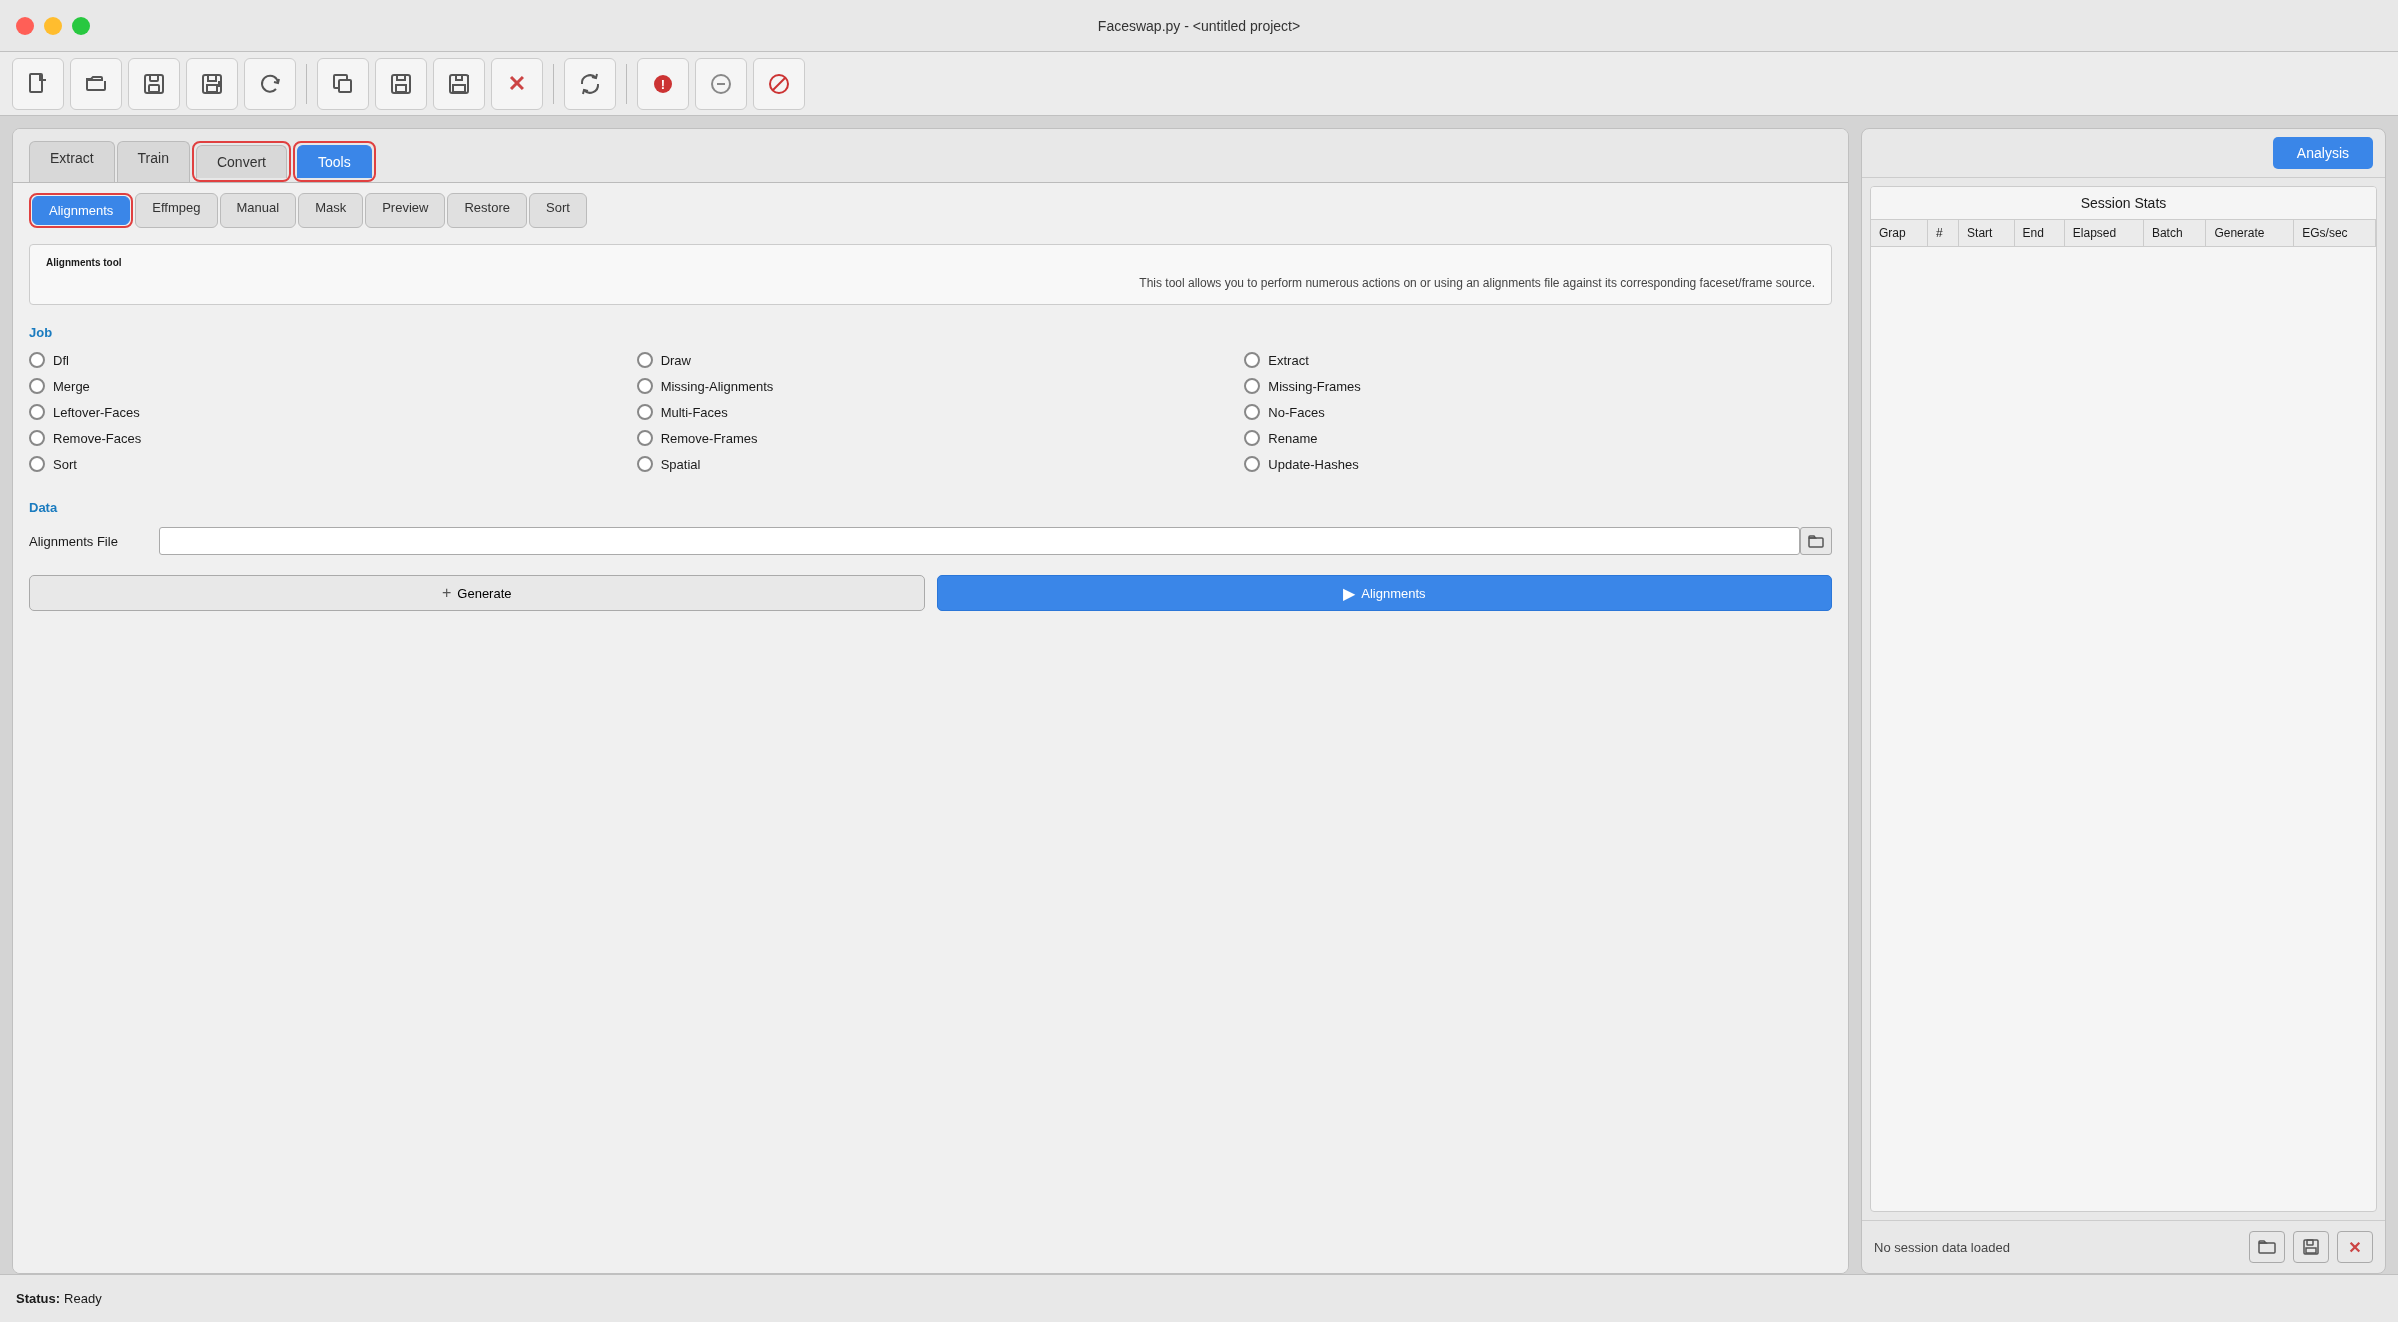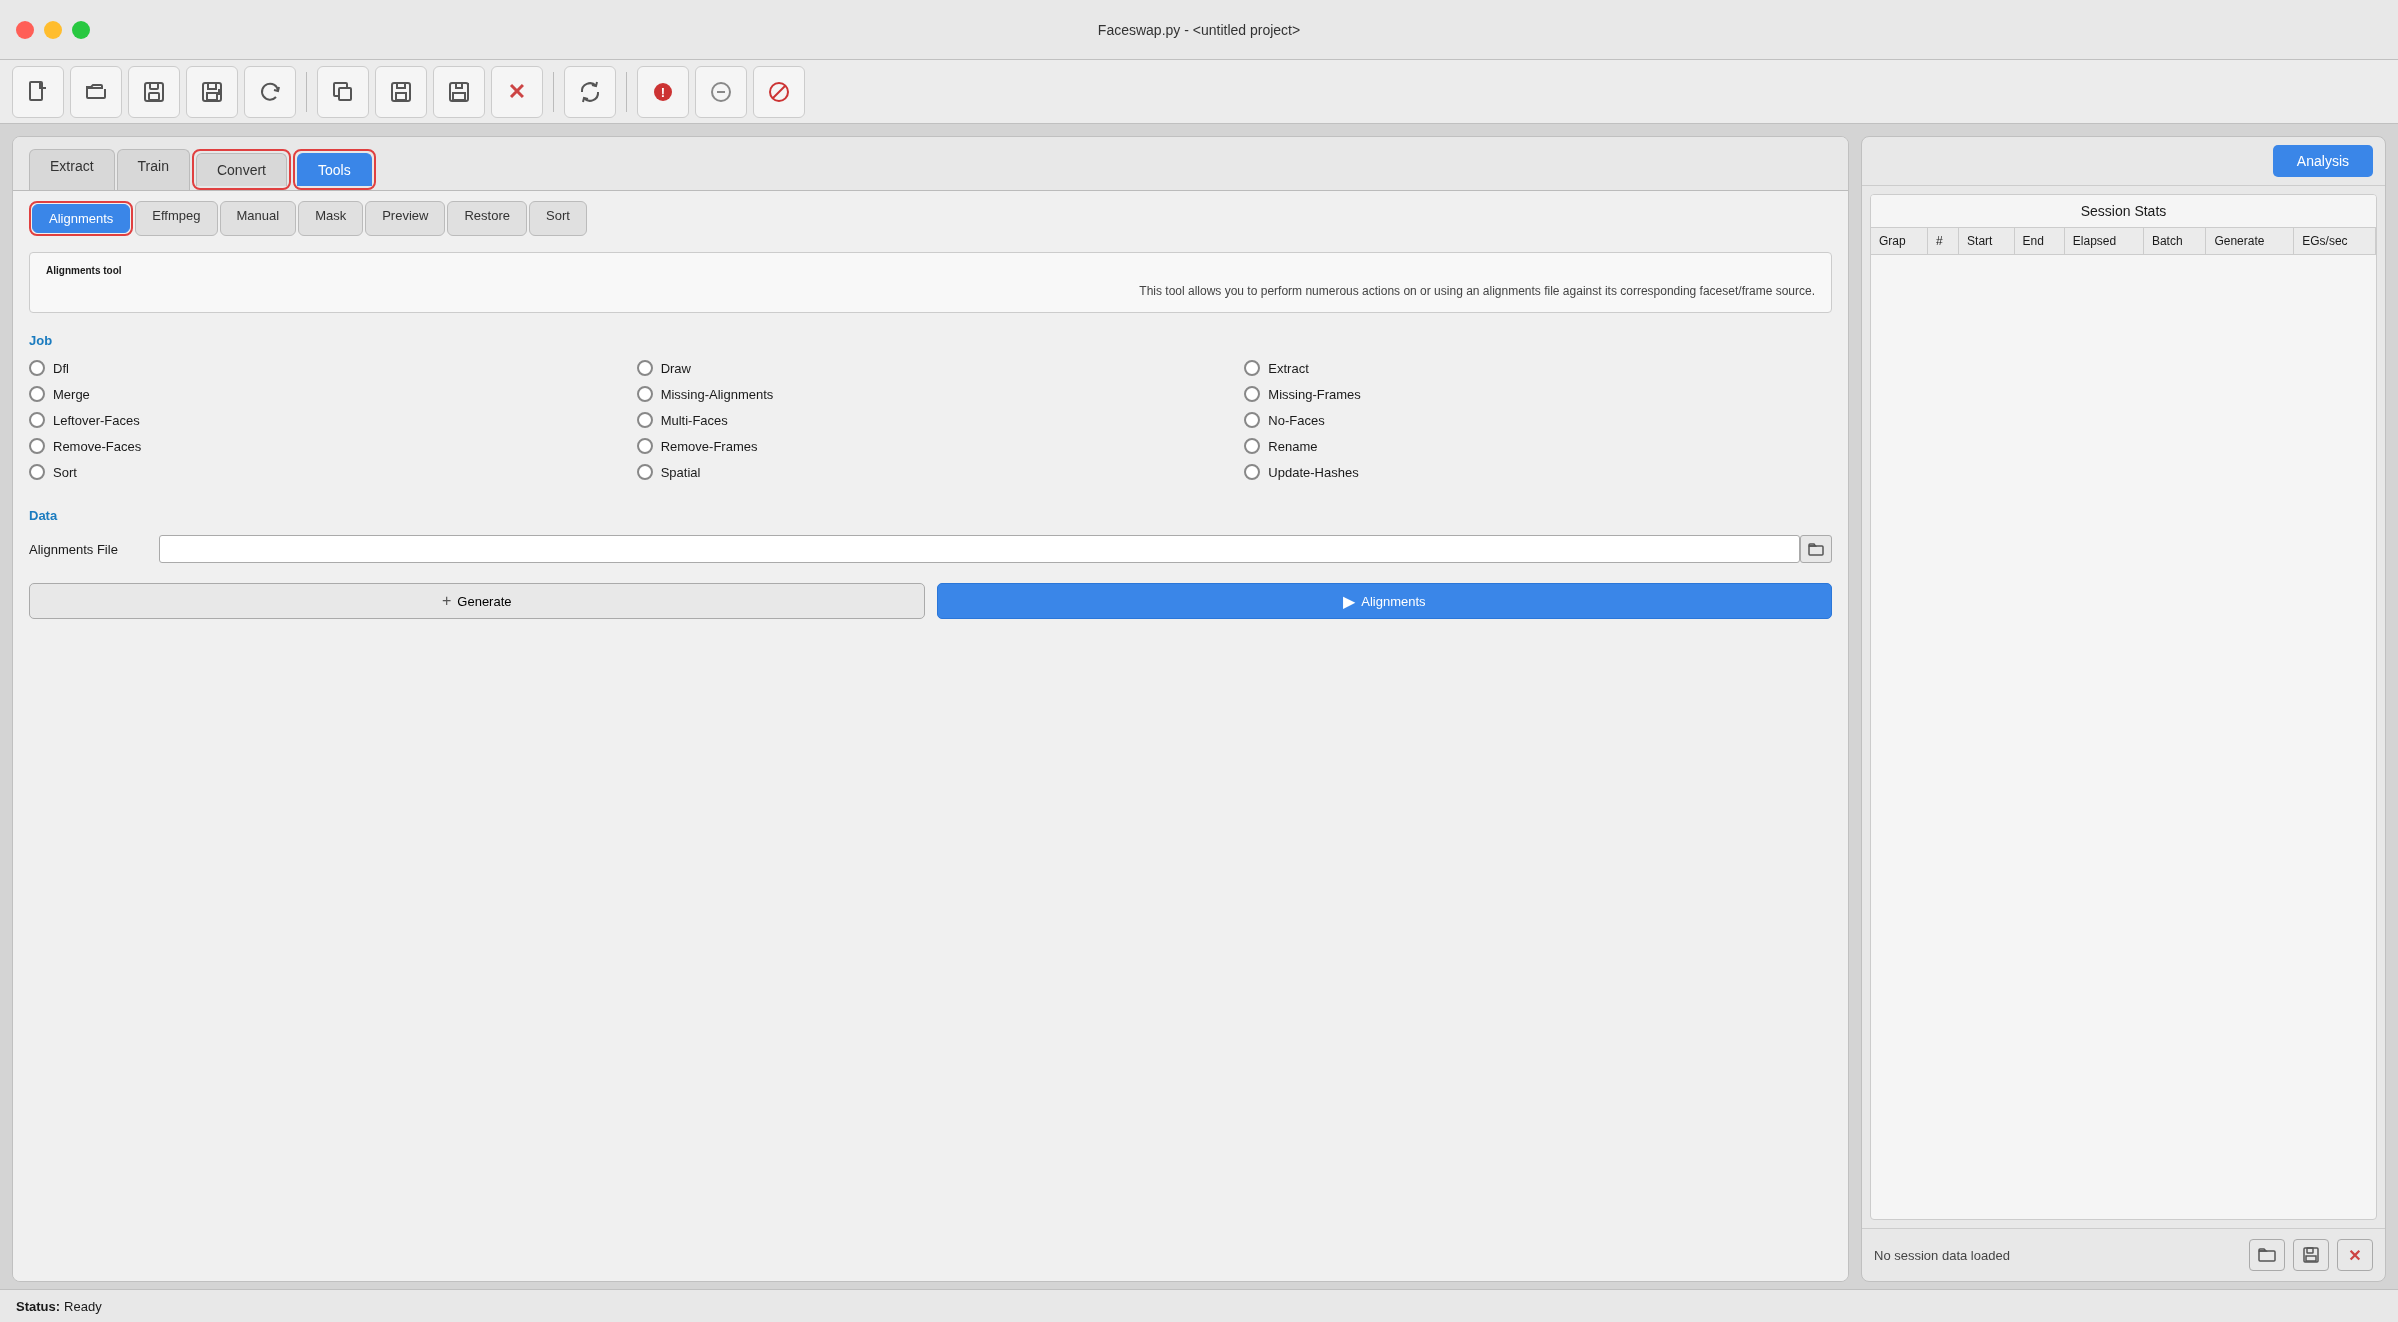--- a/index.html
+++ b/index.html
@@ -9,21 +9,21 @@
       font-size: 13px;
       color: #1a1a1a;
       width: 2398px;
       min-height: 1322px;
       overflow: hidden;
     }
 
     
     .titlebar {
       background: #e8e8e8;
-      height: 60px;
+      height: 52px;
       display: flex;
       align-items: center;
       justify-content: center;
       position: relative;
       border-bottom: 1px solid #c0c0c0;
     }
     .titlebar-buttons {
       position: absolute;
       left: 16px;
       display: flex;
@@ -356,21 +356,21 @@
       background: #d4d4d4;
       height: 200px;
       margin: 0 12px 0;
       border: 1px solid #bbb;
       border-radius: 4px;
       background: #e0e0e0;
     }
 
     
     .status-bar {
-      height: 33px;
+      height: 48px;
       background: #e8e8e8;
       border-top: 1px solid #c0c0c0;
       display: flex;
       align-items: center;
       padding: 0 16px;
       font-size: 13px;
       gap: 4px;
       position: fixed;
       bottom: 0;
       width: 2398px;

